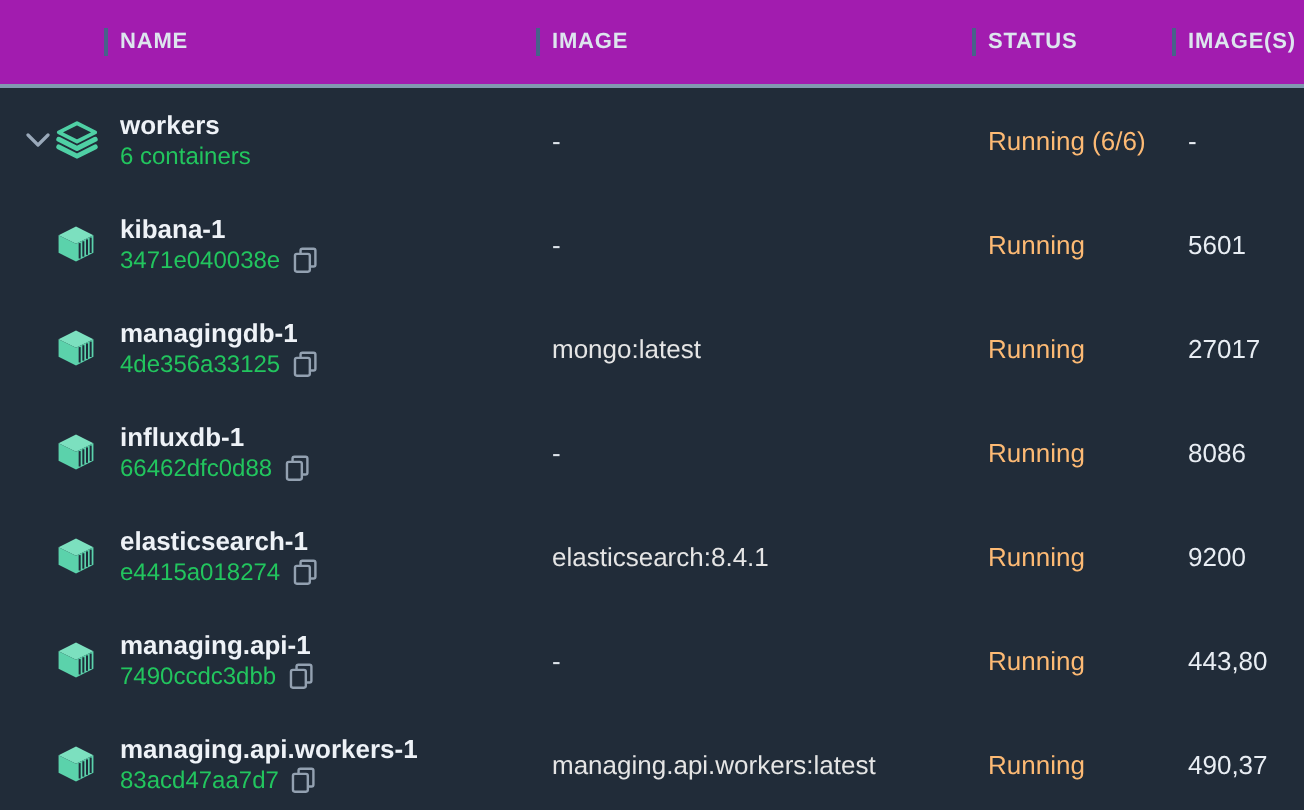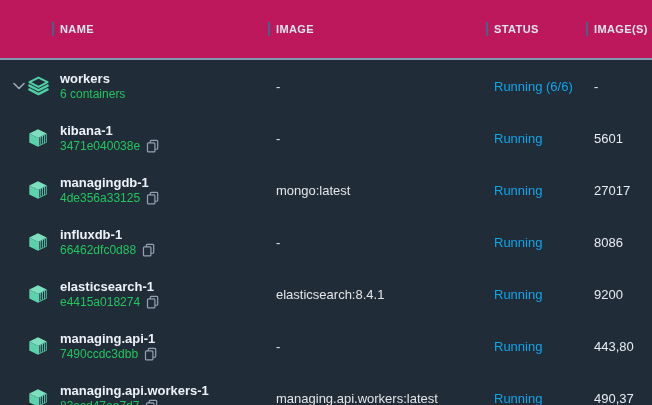--- a/index.html
+++ b/index.html
@@ -10,43 +10,43 @@
     -webkit-font-smoothing:antialiased;
   }
   .table{width:652px;}
   .grid{
     display:grid;
     grid-template-columns:52px 216px 218px 100px 66px;
     align-items:center;
   }
   
   .header-row{
-    height:60px;
-    background:#be185d;
+    height:44px;
+    background:#a21caf;
     border-bottom:2px solid #8199b0;
     box-sizing:border-box;
   }
   .hcell{
     display:flex;align-items:center;gap:6px;
     color:#dde5ee;font-size:11px;font-weight:700;letter-spacing:.4px;
     cursor:pointer;
   }
   .vbar{width:2px;height:14px;background:#47628a;flex:0 0 auto;}
   
   .row{height:52px;cursor:pointer;}
   .gutter{display:flex;align-items:center;gap:2px;padding-left:13px;}
   .gutter.no-chev{padding-left:27px;}
   .chev{display:flex;align-items:center;}
   .cell-name{padding-left:8px;display:flex;flex-direction:column;gap:1px;min-width:0;}
   .name{color:#eef2f7;font-size:13px;font-weight:700;line-height:15px;white-space:nowrap;}
   .sub-row{display:flex;align-items:center;gap:6px;}
   .sub{color:#22c55e;font-size:12px;line-height:15px;white-space:nowrap;}
   .cell-image{padding-left:8px;font-size:13px;color:#dfe5ec;white-space:nowrap;}
   .cell-image.link{color:#e5e5e5;cursor:pointer;}
-  .cell-status{padding-left:8px;font-size:13px;color:#0ea5e9;white-space:nowrap;}
+  .cell-status{padding-left:8px;font-size:13px;color:#fdba74;white-space:nowrap;}
   .cell-ports{padding-left:8px;font-size:13px;color:#e8edf3;white-space:nowrap;}
   .icon-wrap{display:flex;align-items:center;}
   svg{display:block;}
 </style>
 </head>
 <body>
 
 <div class="table">
 
   <div class="grid header-row">

